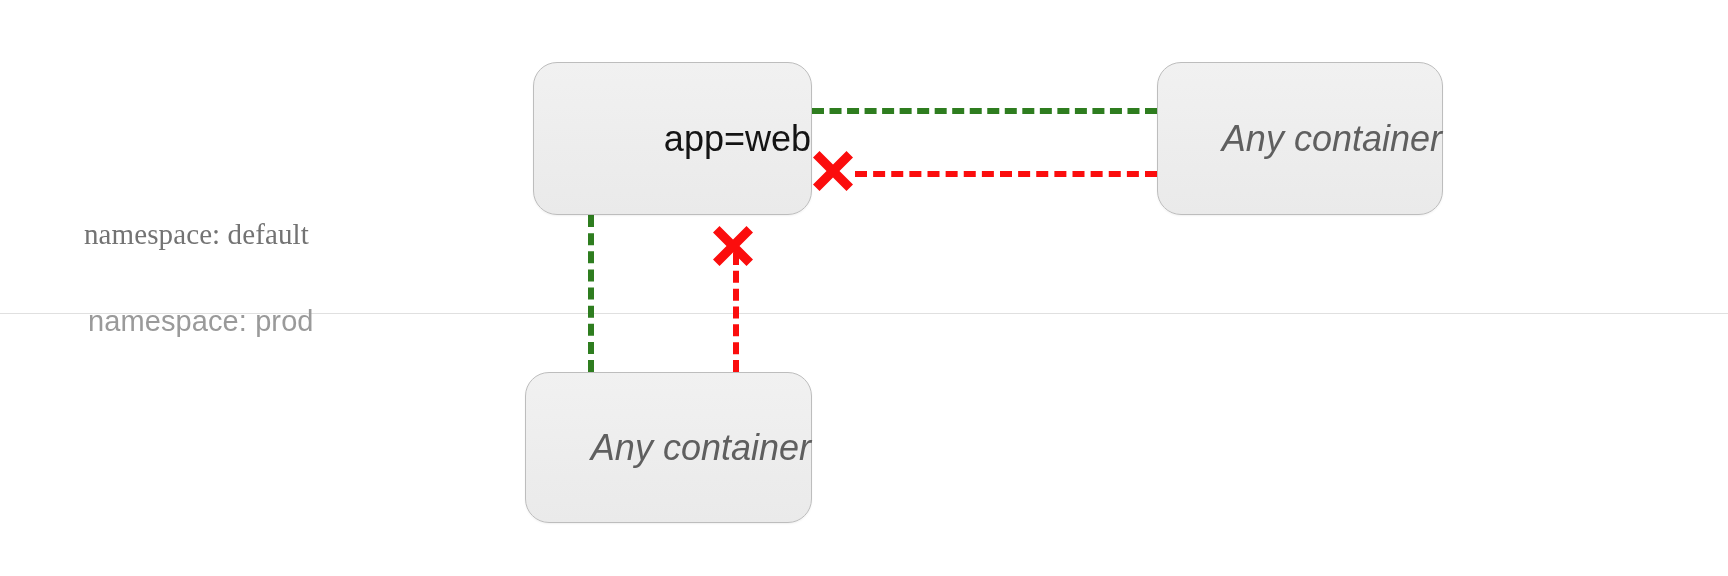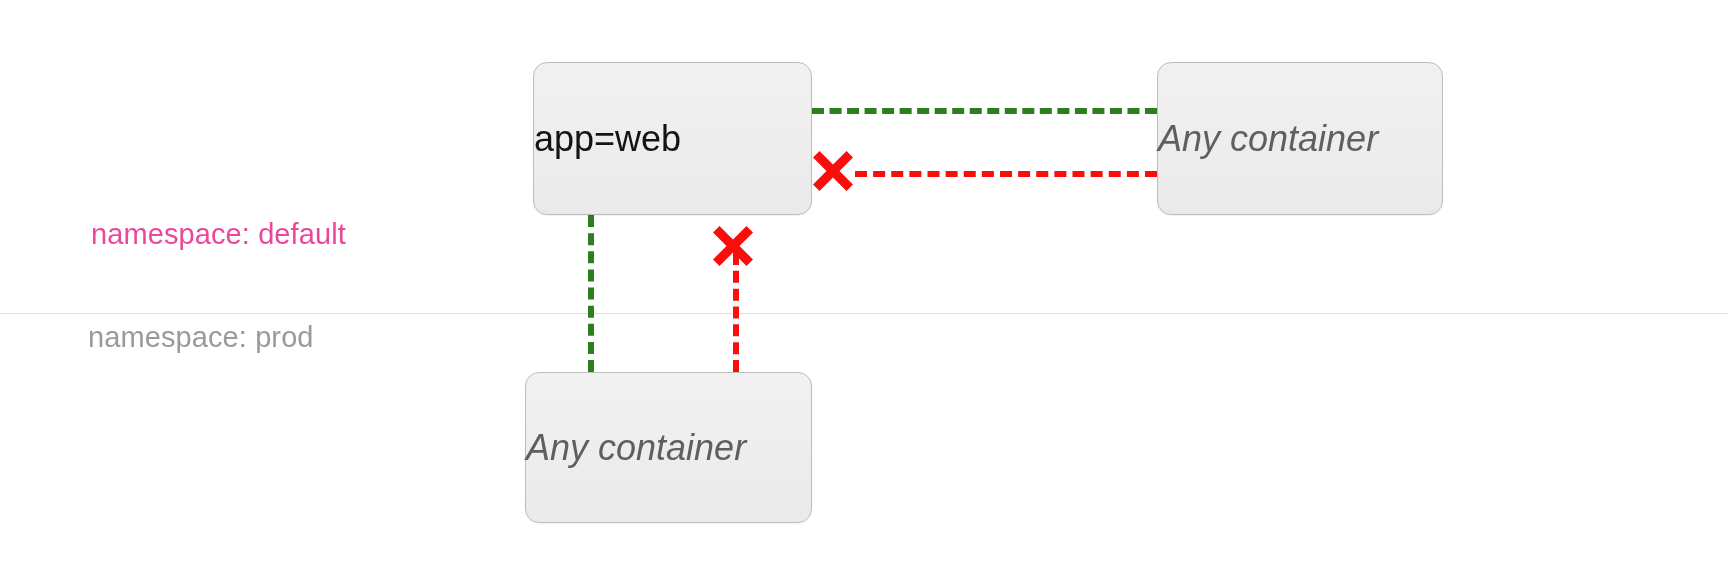--- a/index.html
+++ b/index.html
@@ -33,26 +33,26 @@
     font-size: 29px;
     color: #9a9a9a;
     white-space: nowrap;
     letter-spacing: 0.1px;
   }
 
   
   .node {
     position: absolute;
     box-sizing: border-box;
-    border-radius: 14px;
+    border-radius: 24px;
     border: 1px solid #bdbdbd;
     background: linear-gradient(180deg, #f1f1f1 0%, #ededed 55%, #eaeaea 100%);
     display: flex;
     align-items: center;
-    justify-content: flex-start;
+    justify-content: flex-end;
     box-shadow: 0 1px 2px rgba(0,0,0,0.06);
   }
   .node-label {
     font-size: 36px;
     white-space: nowrap;
     line-height: 1;
   }
   .node-label.dark { color: #141414; }
   .node-label.grey { color: #5f5f5f; font-style: italic; }
 
@@ -80,22 +80,22 @@
   }
   .x-mark svg { display: block; width: 100%; height: 100%; }
 </style>
 </head>
 <body>
 
 <div id="canvas" style="background: rgb(255, 255, 255);">
 
   <div class="ns-divider" id="ns-divider" style="top: 313px; background: rgb(224, 224, 224);"></div>
 
-  <div class="ns-label" id="ns-label-0" style="left: 91px; top: 218px; color: #ec4899;">namespace: default</div>
-  <div class="ns-label" id="ns-label-1" style="left: 88px; top: 321px; color: rgb(154, 154, 154);">namespace: prod</div>
+  <div class="ns-label" id="ns-label-0" style="left: 84px; top: 218px; color: #737373; font-family: Liberation Serif, serif;">namespace: default</div>
+  <div class="ns-label" id="ns-label-1" style="left: 88px; top: 305px; color: rgb(154, 154, 154);">namespace: prod</div>
 
   <div class="edge-h edge-allow" id="edge-0" style="left: 812px; top: 108px; width: 345px; border-top-color: rgb(46, 125, 31);"></div>
   <div class="edge-h edge-deny" id="edge-1" style="left: 855px; top: 171px; width: 302px; border-top-color: rgb(251, 13, 13);"></div>
   <div class="edge-v edge-allow" id="edge-2" style="left: 588px; top: 215px; height: 157px; border-left-color: rgb(46, 125, 31);"></div>
   <div class="edge-v edge-deny" id="edge-3" style="left: 733px; top: 253px; height: 119px; border-left-color: rgb(251, 13, 13);"></div>
 
   <div class="node" id="node-0" style="left: 533px; top: 62px; width: 279px; height: 153px; border-color: rgb(189, 189, 189);">
     <span class="node-label dark">app=web</span>
   </div>
 

